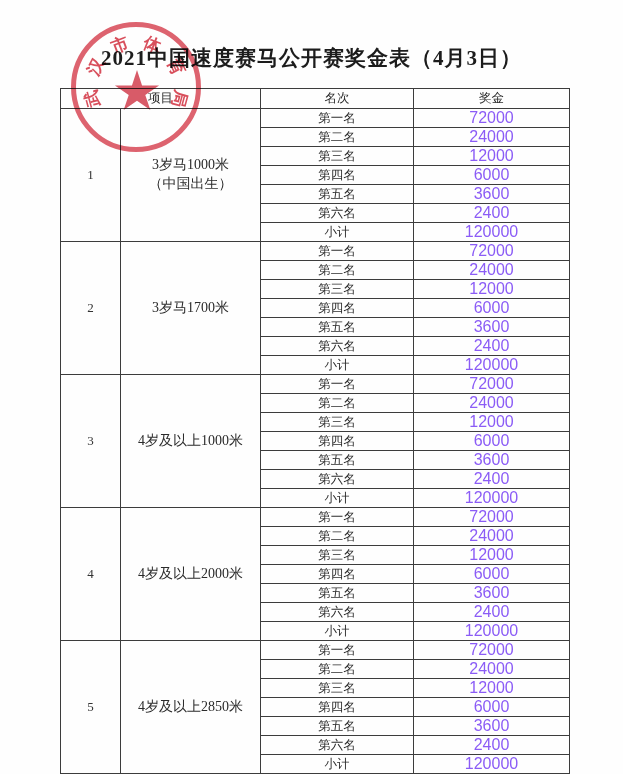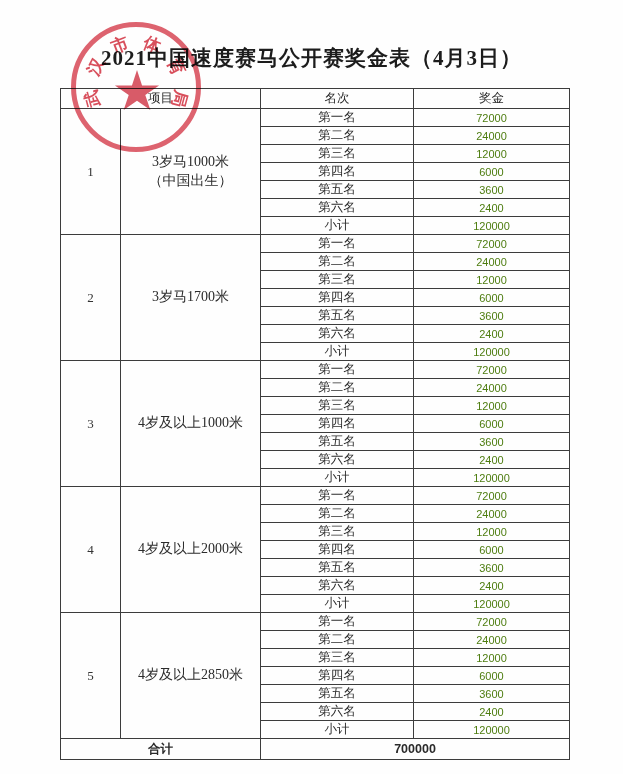--- a/index.html
+++ b/index.html
@@ -39,22 +39,22 @@
     font-size: 12.5px;
     font-weight: normal;
   }
   .prize-table thead th { height: 19px; }
   .prize-table tbody td { height: 16.6px; }
   .prize-table tfoot td { height: 20px; font-weight: bold; }
   td.col-no { font-size: 13px; color: #333; }
   td.col-item { font-size: 14px; white-space: pre-line; line-height: 1.35; }
   td.col-prize, .total-value {
     font-family: "Liberation Sans", "DejaVu Sans", sans-serif;
-    font-size: 11px;
-    color: #4d7c0f;
+    font-size: 16px;
+    color: #8b5cf6;
   }
 
   
   .stamp {
     position: absolute;
     left: 71px; top: 22px;
     width: 120px; height: 120px;
     border: 5px solid rgba(213, 55, 70, 0.78);
     border-radius: 50%;
     mix-blend-mode: multiply;

